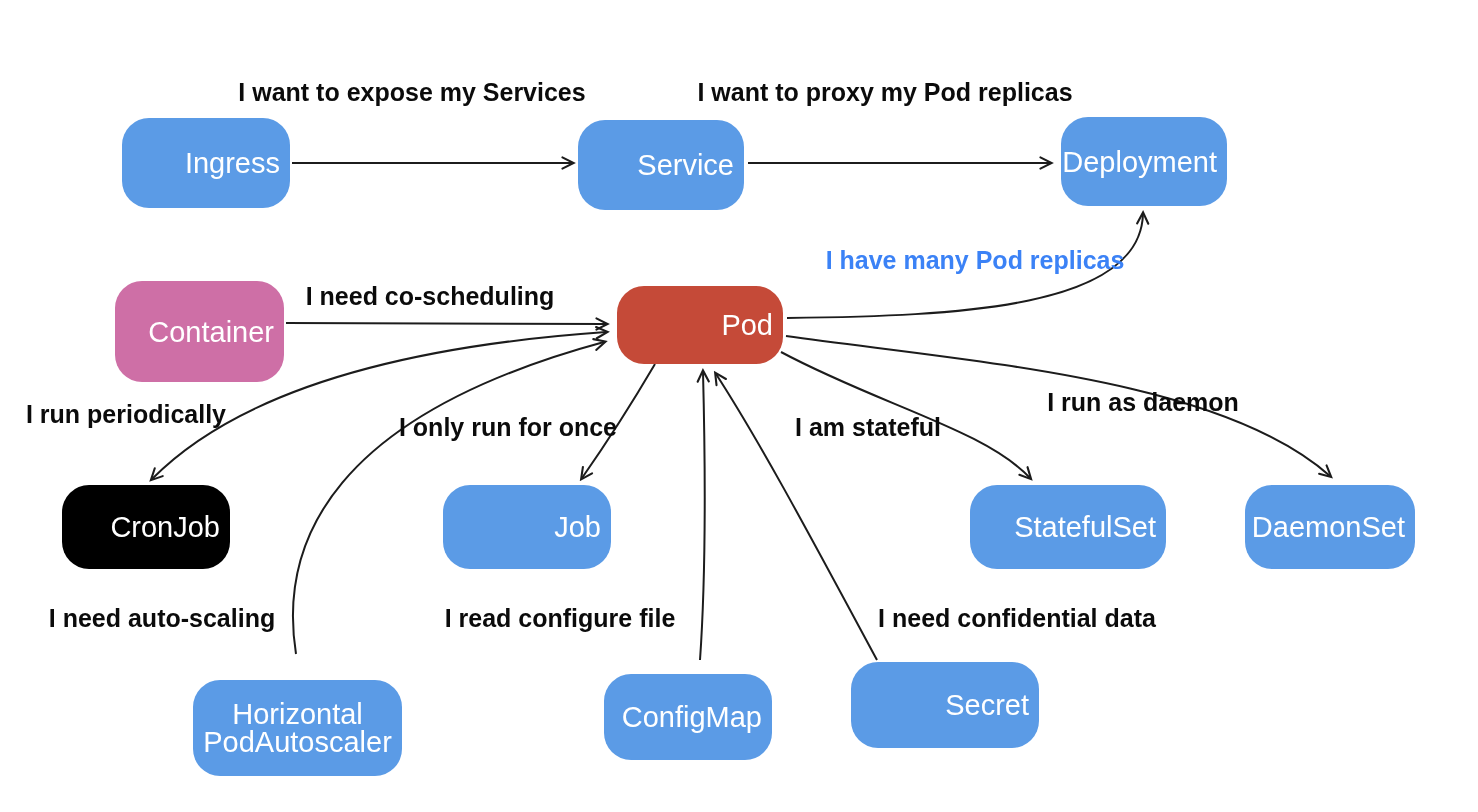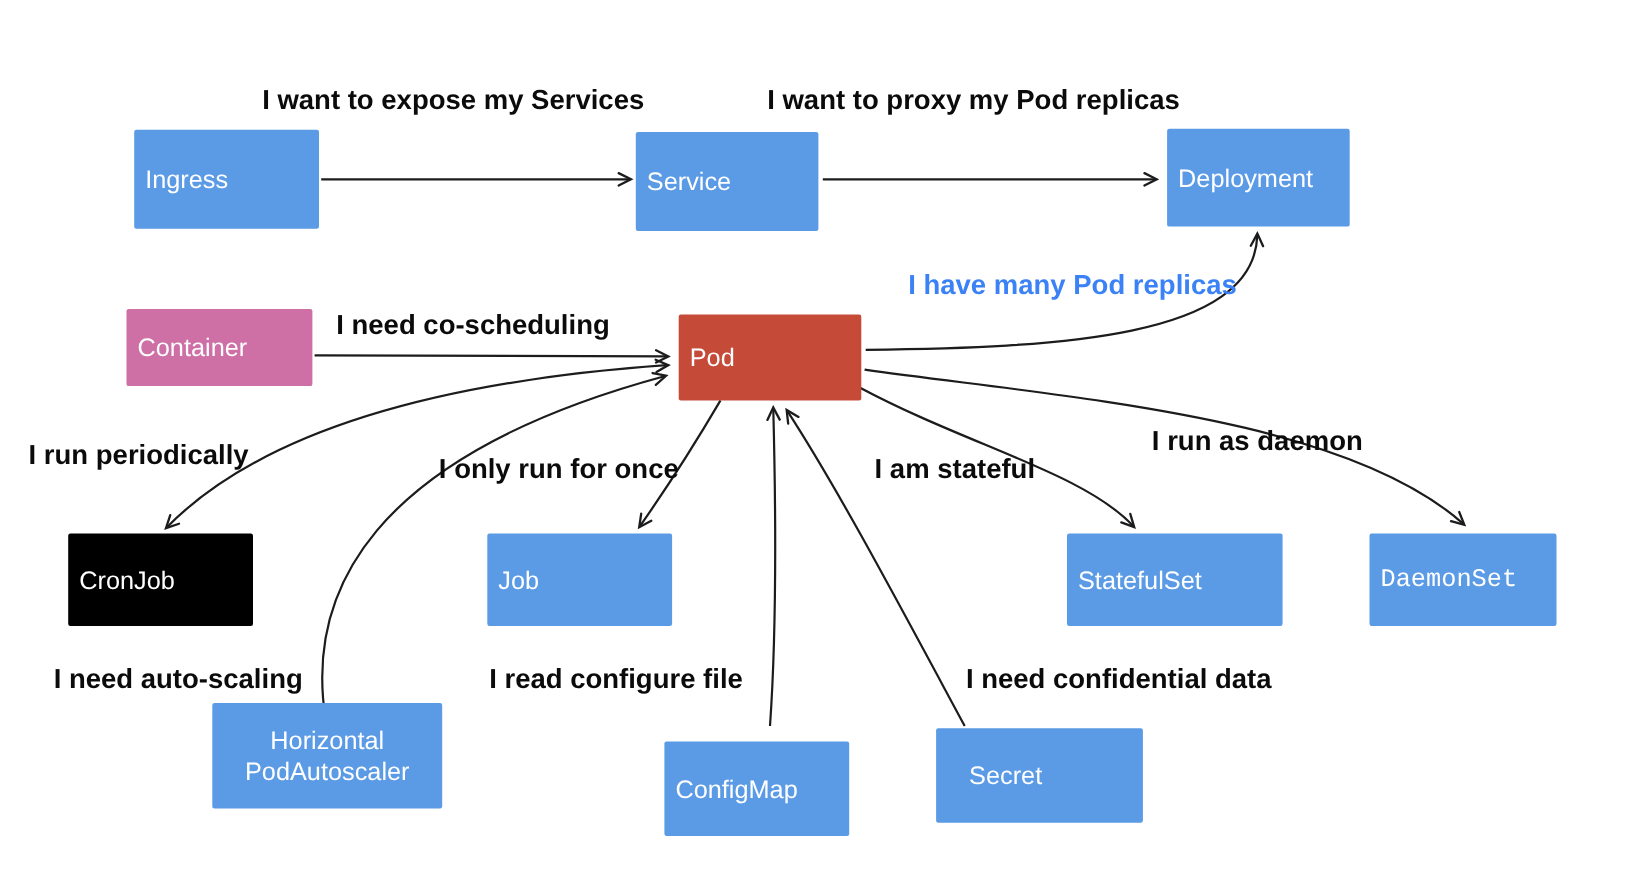--- a/index.html
+++ b/index.html
@@ -6,42 +6,42 @@
   #canvas{
     position:relative;
     width:1478px;height:812px;
     background:#ffffff;
     overflow:hidden;
     font-family:"Liberation Sans", sans-serif;
   }
   #edges{position:absolute;left:0;top:0;width:1478px;height:812px;}
   .node{
     position:absolute;
-    border-radius:2px;
-    display:flex;align-items:center;justify-content:flex-start;
-    color:#ffffff;font-size:23px;line-height:28px;
+    border-radius:27px;
+    display:flex;align-items:center;justify-content:flex-end;
+    color:#ffffff;font-size:29px;line-height:28px;
     text-align:center;
   }
   .node span{padding:0 10px;}
   .elabel{
     position:absolute;
     transform:translate(-50%,-50%);
     font-weight:bold;font-size:25px;color:#0b0b0b;
     white-space:nowrap;
   }
   #n-ingress{left:122px;top:118px;width:168px;height:90px}
   #n-service{left:578px;top:120px;width:166px;height:90px}
   #n-deployment{left:1061px;top:117px;width:166px;height:89px}
-  #n-container{left:115px;top:281px;width:169px;height:70px}
+  #n-container{left:115px;top:281px;width:169px;height:101px}
   #n-pod{left:617px;top:286px;width:166px;height:78px}
   #n-cronjob{left:62px;top:485px;width:168px;height:84px}
   #n-job{left:443px;top:485px;width:168px;height:84px}
   #n-statefulset{left:970px;top:485px;width:196px;height:84px}
   #n-daemonset{left:1245px;top:485px;width:170px;height:84px}
-  #n-hpa{left:193px;top:639px;width:209px;height:96px}
+  #n-hpa{left:193px;top:680px;width:209px;height:96px}
   #n-configmap{left:604px;top:674px;width:168px;height:86px}
   #n-secret{left:851px;top:662px;width:168px;height:86px}
 
   #l-expose{left:412px;top:92px}
   #l-proxy{left:885px;top:92px}
   #l-cosched{left:430px;top:296px}
   #l-replicas{left:975px;top:260px}
   #l-period{left:126px;top:414px}
   #l-once{left:508px;top:427px}
   #l-stateful{left:868px;top:427px}
@@ -91,21 +91,21 @@
   </div>
   <div class="node" id="n-cronjob" style="background: #000000;">
     <span>CronJob</span>
   </div>
   <div class="node" id="n-job" style="background: rgb(91, 155, 230);">
     <span>Job</span>
   </div>
   <div class="node" id="n-statefulset" style="background: rgb(91, 155, 230);">
     <span>StatefulSet</span>
   </div>
-  <div class="node" id="n-daemonset" style="background: rgb(91, 155, 230); font-family: Liberation Mono, monospace;">
+  <div class="node" id="n-daemonset" style="background: rgb(91, 155, 230);">
     <span>DaemonSet</span>
   </div>
   <div class="node" id="n-hpa" style="background: rgb(91, 155, 230);">
     <span>Horizontal PodAutoscaler</span>
   </div>
   <div class="node" id="n-configmap" style="background: rgb(91, 155, 230);">
     <span>ConfigMap</span>
   </div>
   <div class="node" id="n-secret" style="background: rgb(91, 155, 230); padding-left: 20px;">
     <span>Secret</span>

